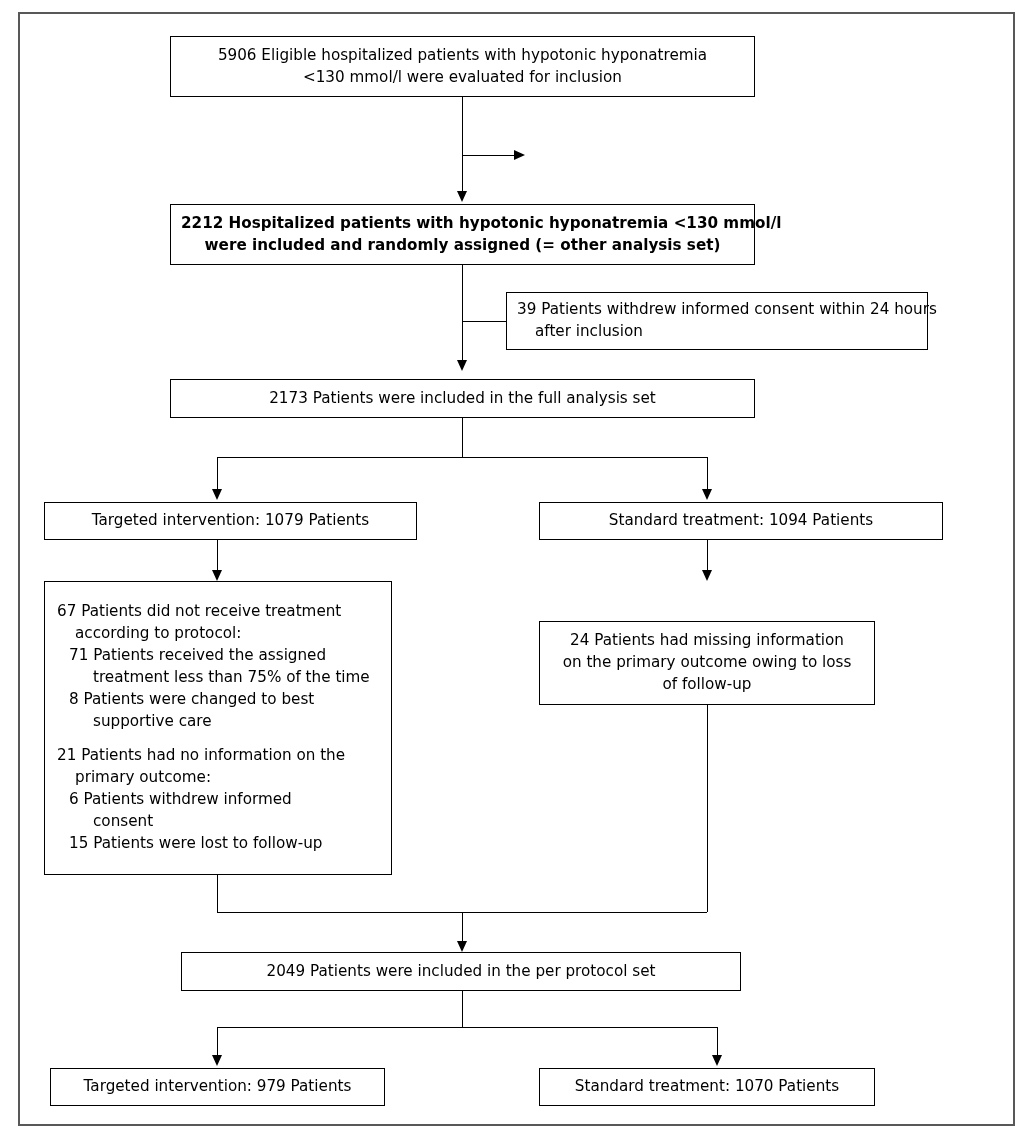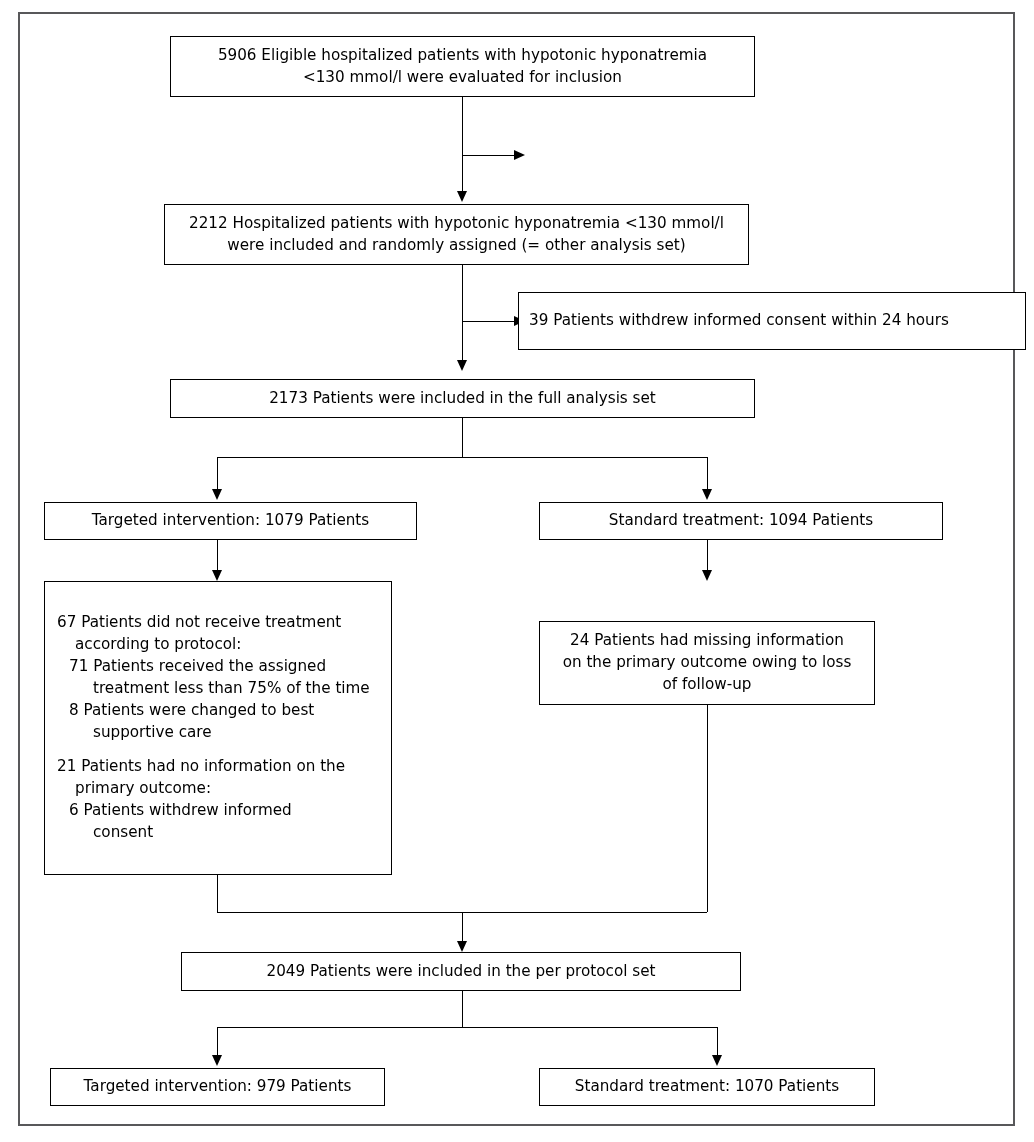--- a/index.html
+++ b/index.html
@@ -112,35 +112,36 @@
       <span class="tl">&lt;130 mmol/l were evaluated for inclusion</span>
     </div>
   </div>
 
   <div class="vline" style="left:462px; top:97px; height:94px;"></div>
   <div class="arrow-down" style="left:456.5px; top:191px;"></div>
   <div class="hline" style="left:462px; top:155px; width:52px;"></div>
   <div class="arrow-right" style="left:514px; top:149.5px;"></div>
 
 
-  <div class="fbox center" style="left:164px; top:204px; width:585px; height:61px;">
+  <div class="fbox center" style="left:170px; top:204px; width:585px; height:61px;font-weight:bold;">
     <div class="pad">
       <span class="tl">2212 Hospitalized patients with hypotonic hyponatremia &lt;130 mmol/l</span>
       <span class="tl">were included and randomly assigned (= other analysis set)</span>
     </div>
   </div>
 
   <div class="vline" style="left:462px; top:265px; height:95px;"></div>
   <div class="arrow-down" style="left:456.5px; top:360px;"></div>
   <div class="hline" style="left:462px; top:321px; width:52px;"></div>
   <div class="arrow-right" style="left:514px; top:315.5px;"></div>
 
-  <div class="fbox left" style="left:518px; top:292px; width:508px; height:58px;">
+  <div class="fbox left" style="left:506px; top:292px; width:422px; height:58px;">
     <div class="pad">
       <span class="tl l0">39 Patients withdrew informed consent within 24 hours</span>
+      <span class="tl l1">after inclusion</span>
     </div>
   </div>
 
   <div class="fbox center" style="left:170px; top:379px; width:585px; height:39px;">
     <div class="pad">
       <span class="tl">2173 Patients were included in the full analysis set</span>
     </div>
   </div>
 
   <div class="vline" style="left:462px; top:418px; height:39px;"></div>
@@ -173,20 +174,21 @@
       <span class="tl l0">67 Patients did not receive treatment</span>
       <span class="tl l1">according to protocol:</span>
       <span class="tl l2">71 Patients received the assigned</span>
       <span class="tl l3">treatment less than 75% of the time</span>
       <span class="tl l2">8 Patients were changed to best</span>
       <span class="tl l3">supportive care</span>
       <span class="tl l0 gap">21 Patients had no information on the</span>
       <span class="tl l1">primary outcome:</span>
       <span class="tl l2">6 Patients withdrew informed</span>
       <span class="tl l3">consent</span>
+      <span class="tl l2">15 Patients were lost to follow-up</span>
     </div>
   </div>
 
   <div class="fbox center" style="left:539px; top:581px; width:336px; height:84px;margin-top:40px;">
     <div class="pad">
       <span class="tl">24 Patients had missing information</span>
       <span class="tl">on the primary outcome owing to loss</span>
       <span class="tl">of follow-up</span>
     </div>
   </div>

